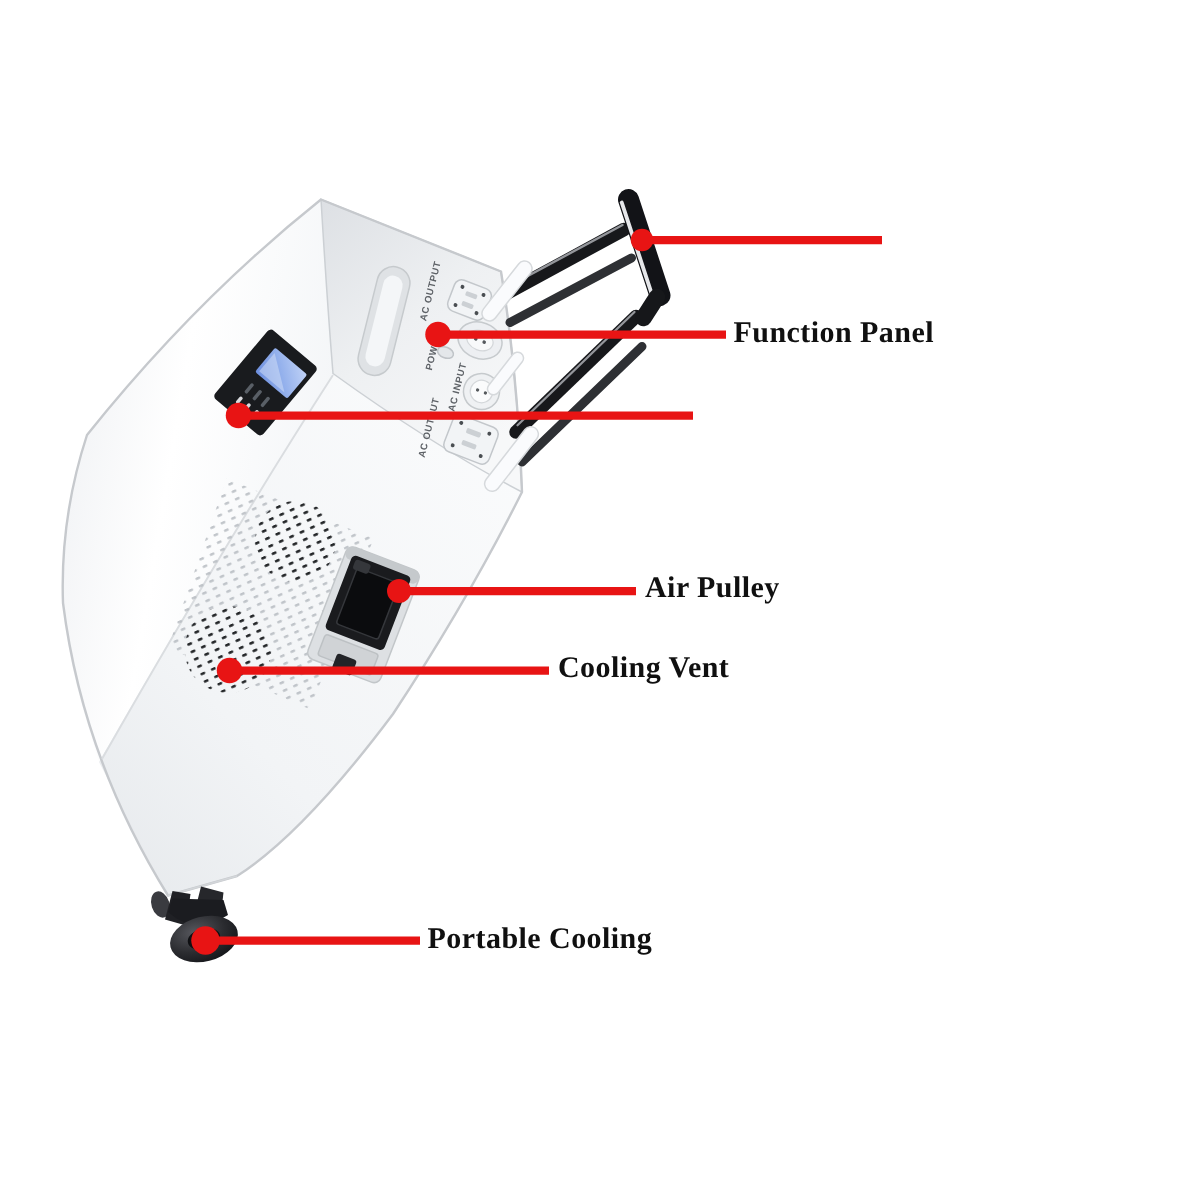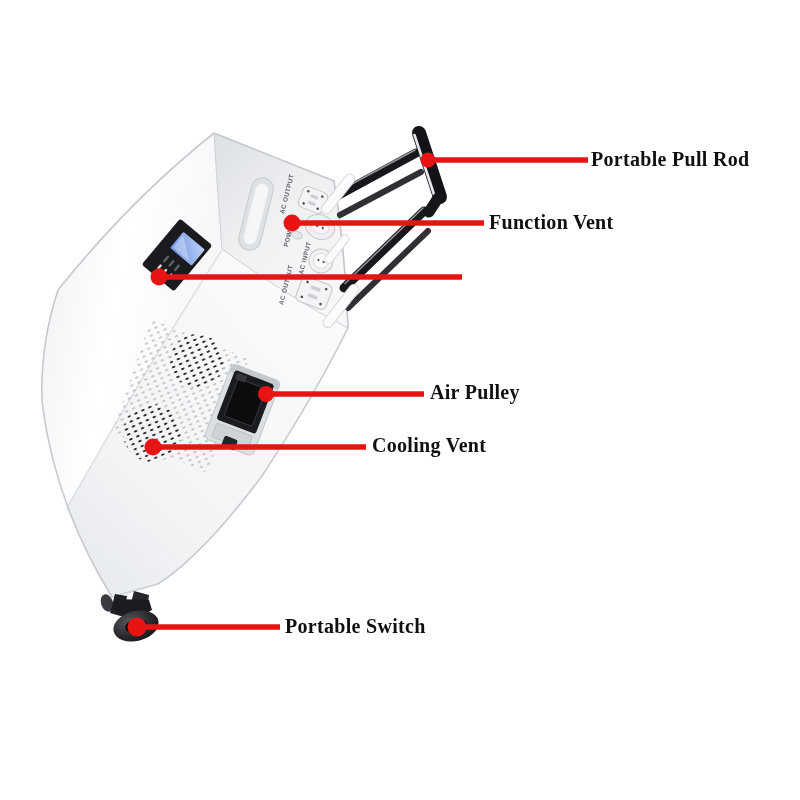--- a/index.html
+++ b/index.html
@@ -181,19 +181,18 @@
   <g fill="#e81414">
     <circle cx="428" cy="160" r="7.5"></circle>
     <circle cx="292" cy="223" r="8.5"></circle>
     <circle cx="159" cy="277" r="8.5"></circle>
     <circle cx="266" cy="394" r="8"></circle>
     <circle cx="153" cy="447" r="8.5"></circle>
     <circle cx="137" cy="627" r="9.5"></circle>
   </g>
 </svg>
 
-<div class="callout-label" style="left:591px; top:160px;">Portable Pull Rod</div>
-<div class="callout-label" style="left:489px; top:223px;">Function Vent</div>
+<div class="callout-label" style="left:489px; top:223px;">Function Panel</div>
 <div class="callout-label" style="left:430px; top:393px;">Air Pulley</div>
 <div class="callout-label" style="left:372px; top:446px;">Cooling Vent</div>
-<div class="callout-label" style="left:285px; top:627px;">Portable Switch</div>
+<div class="callout-label" style="left:285px; top:627px;">Portable Cooling</div>
 
 </div>
 
 </body></html>

